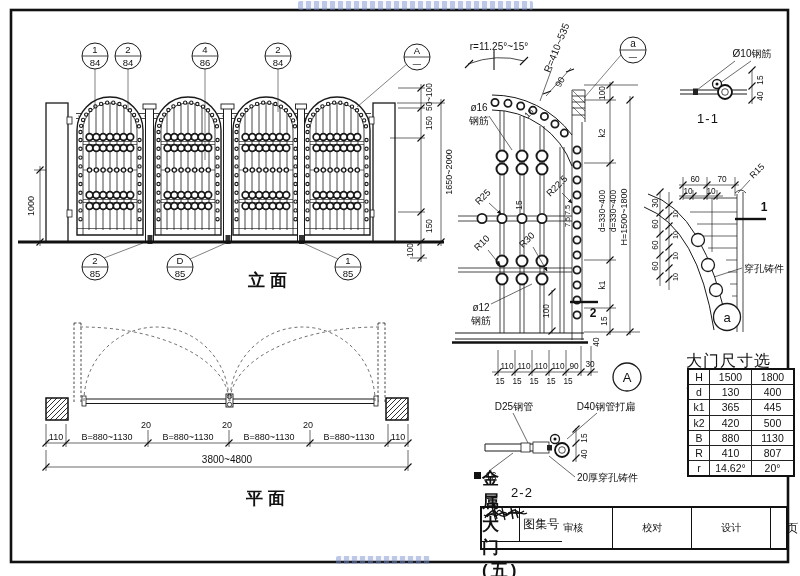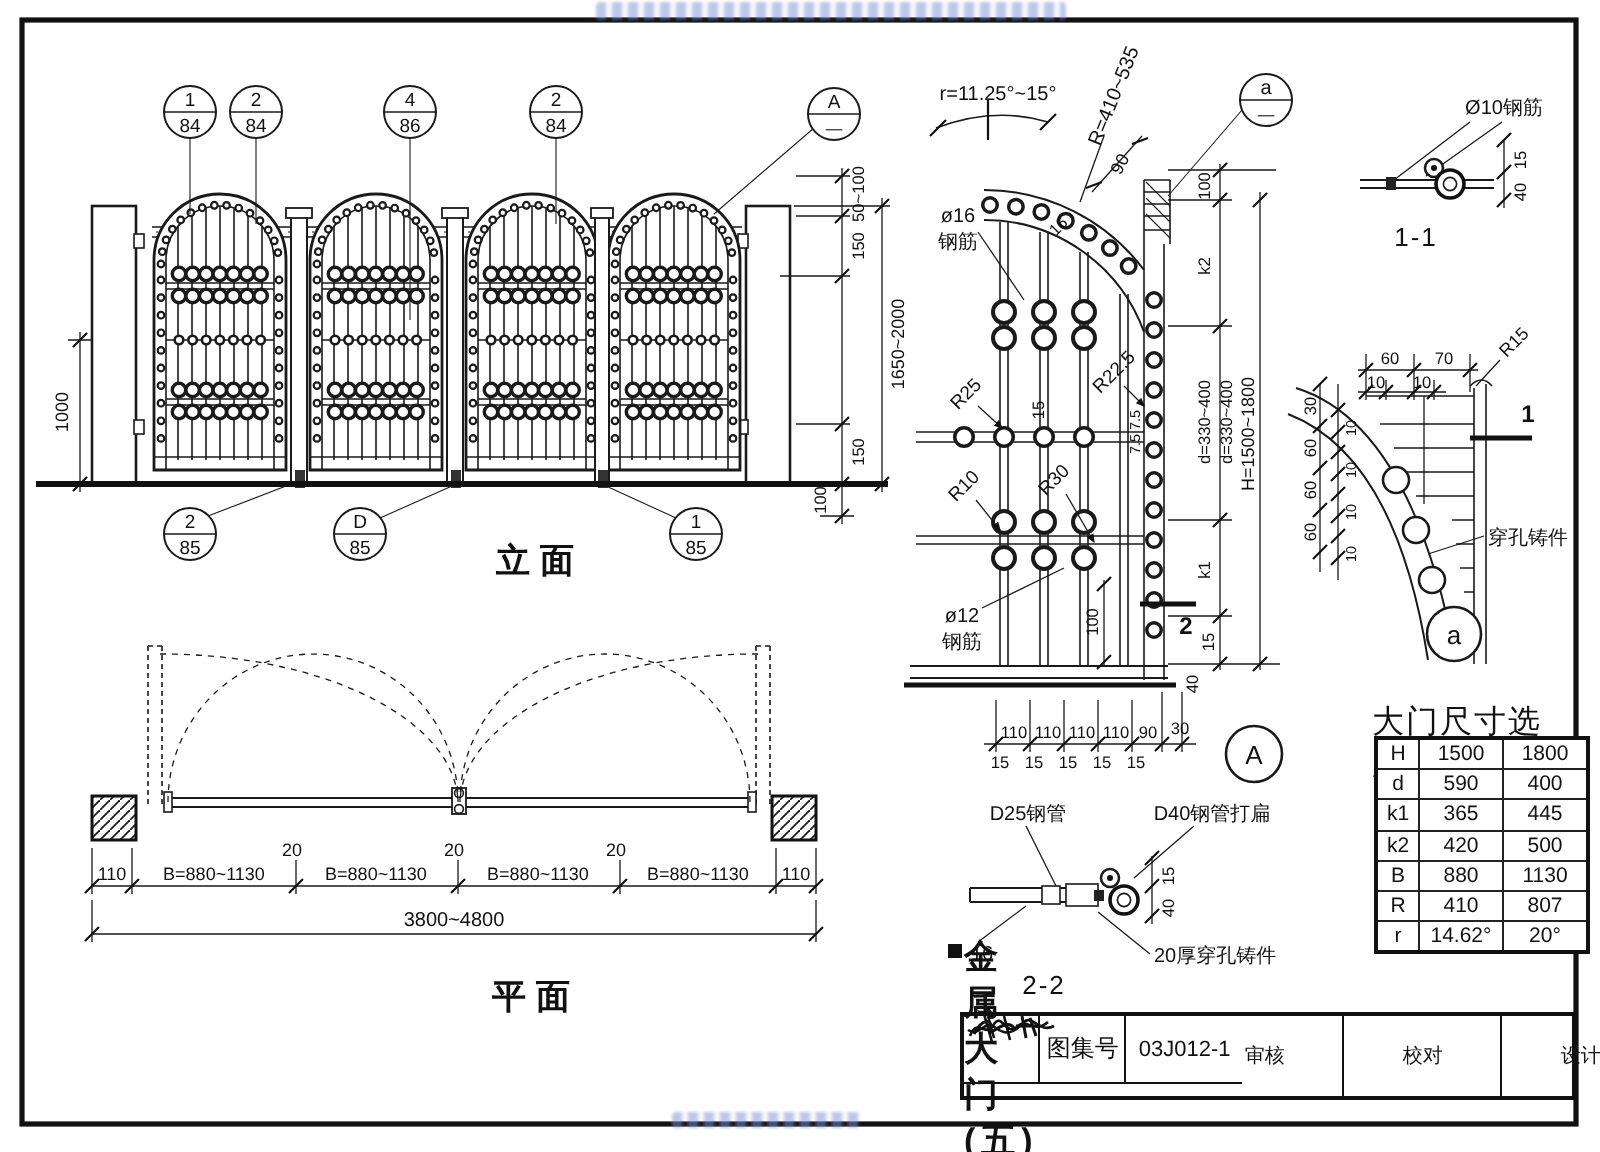--- a/index.html
+++ b/index.html
@@ -370,21 +370,21 @@
 <div class="stitle">大门尺寸选用表</div>
 <table class="stab">
   <tbody>
         <tr>
           <td class="ck">H</td>
           <td class="cv">1500</td>
           <td class="cv">1800</td>
         </tr>
   <tr>
           <td class="ck">d</td>
-          <td class="cv">590</td>
+          <td class="cv">130</td>
           <td class="cv">400</td>
         </tr>
   <tr>
           <td class="ck">k1</td>
           <td class="cv">365</td>
           <td class="cv">445</td>
         </tr>
   <tr>
           <td class="ck">k2</td>
           <td class="cv">420</td>
@@ -406,21 +406,20 @@
           <td class="cv">20°</td>
         </tr>
 </tbody>
     </table>
 
 
 <div class="tb">
   <div class="tb-r1">
     <div class="tb-title">金属大门(五)</div>
     <div class="tb-lbl">图集号</div>
-    <div class="tb-val">03J012-1</div>
   </div>
   <div class="tb-r2">
     <span class="tb-sm">审核</span>
     <svg class="sig" width="44" height="17" viewBox="0 0 44 17">
       <path d="M3 13 C7 3 11 15 15 7 C19 1 21 14 27 8 C31 4 35 12 42 6 M10 2 L14 16 M20 3 L23 15" stroke="#111" stroke-width="1.3" fill="none"></path>
     </svg>
     <span class="tb-sep"></span>
     <span class="tb-sm">校对</span>
     <svg class="sig" width="42" height="17" viewBox="0 0 42 17">
       <path d="M5 12 C9 4 15 4 13 10 C11 15 21 3 25 9 M29 3 L31 14 M26 8 H38 M33 4 L36 13" stroke="#111" stroke-width="1.5" fill="none"></path>

